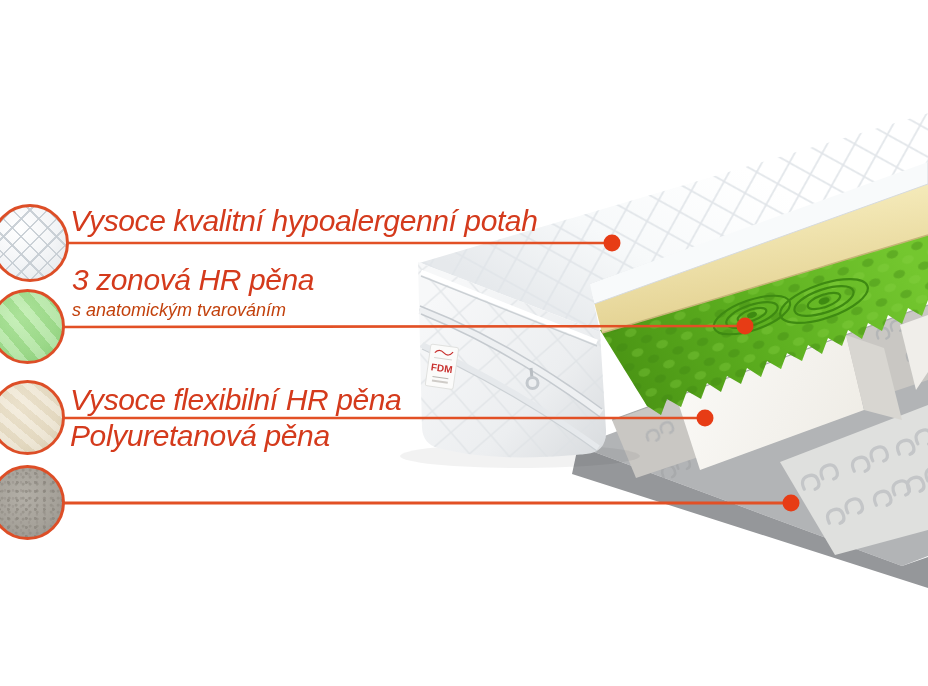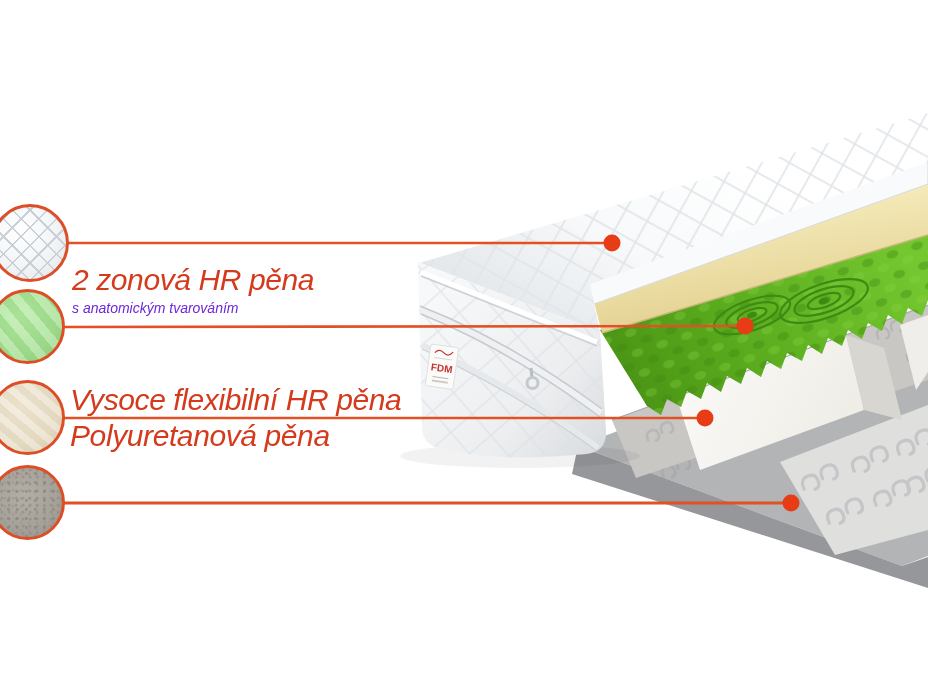--- a/index.html
+++ b/index.html
@@ -7,21 +7,21 @@
     position:relative;width:928px;height:686px;background:#ffffff;
     overflow:hidden;font-family:"Liberation Sans",sans-serif;
   }
   .illus{position:absolute;left:0;top:0;}
   .label{position:absolute;}
   .label .title{
     font-style:italic;font-size:30px;letter-spacing:-0.4px;
     color:#d43a1c;white-space:nowrap;line-height:1.05;
   }
   .label .subtitle{
-    font-style:italic;font-size:14px;color:#6d28d9;
+    font-style:italic;font-size:18px;color:#c2410c;
     white-space:nowrap;margin-top:5px;line-height:1.0;
   }
   .swatch{
     position:absolute;border-radius:50%;
     border:3px solid #dd4e27;box-sizing:border-box;
   }
   .swatch.quilt{
     width:78px;height:78px;left:-9px;top:204px;
     background:
       repeating-linear-gradient(45deg,rgba(200,206,211,0) 0 11px,rgba(198,205,211,.9) 11px 12.5px),
@@ -208,23 +208,26 @@
         <circle cx="791" cy="503" r="8.5" fill="#e73c15"></circle>
       </g>
     </g>
   </svg>
 
   <div class="swatch quilt"></div>
   <div class="swatch green"></div>
   <div class="swatch cream"></div>
   <div class="swatch gray"></div>
 
+  <div class="label" style="left:70px;top:205px;">
+    <div class="title">Vysoce kvalitní hypoalergenní potah</div>
+  </div>
 
   <div class="label" style="left:72px;top:264px;">
-    <div class="title">2 zonová HR pěna</div>
+    <div class="title">3 zonová HR pěna</div>
     <div class="subtitle">s anatomickým tvarováním</div>
   </div>
 
   <div class="label" style="left:70px;top:384px;">
     <div class="title">Vysoce flexibilní HR pěna</div>
   </div>
 
   <div class="label" style="left:70px;top:420px;">
     <div class="title">Polyuretanová pěna</div>
   </div>

